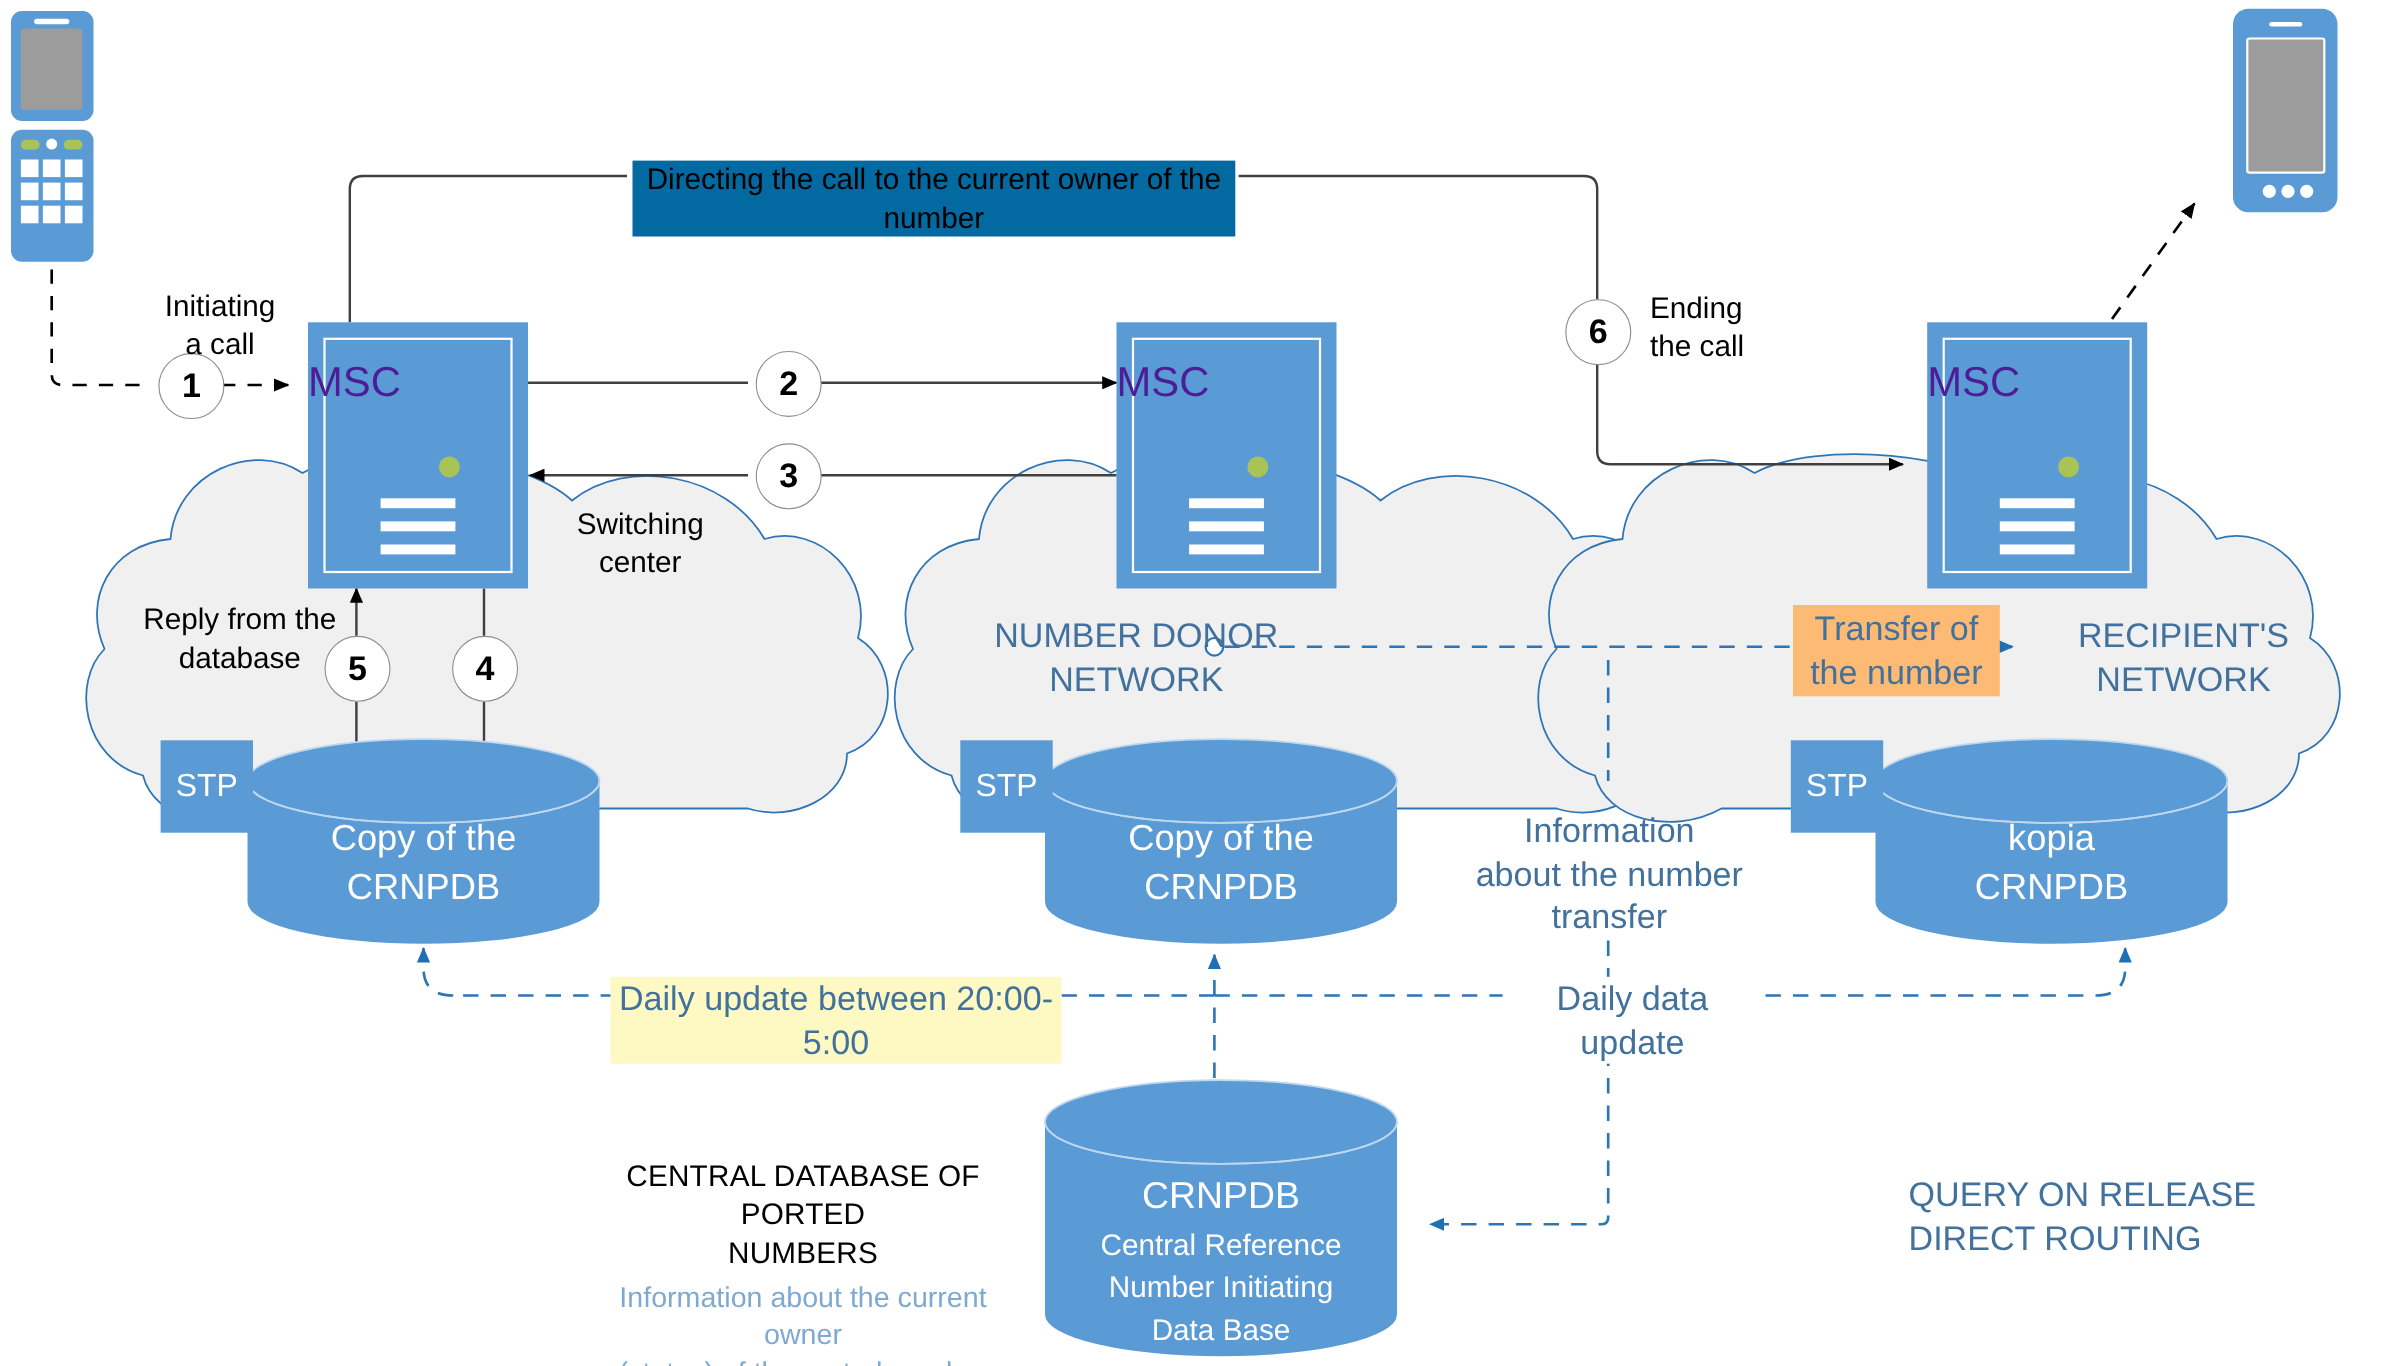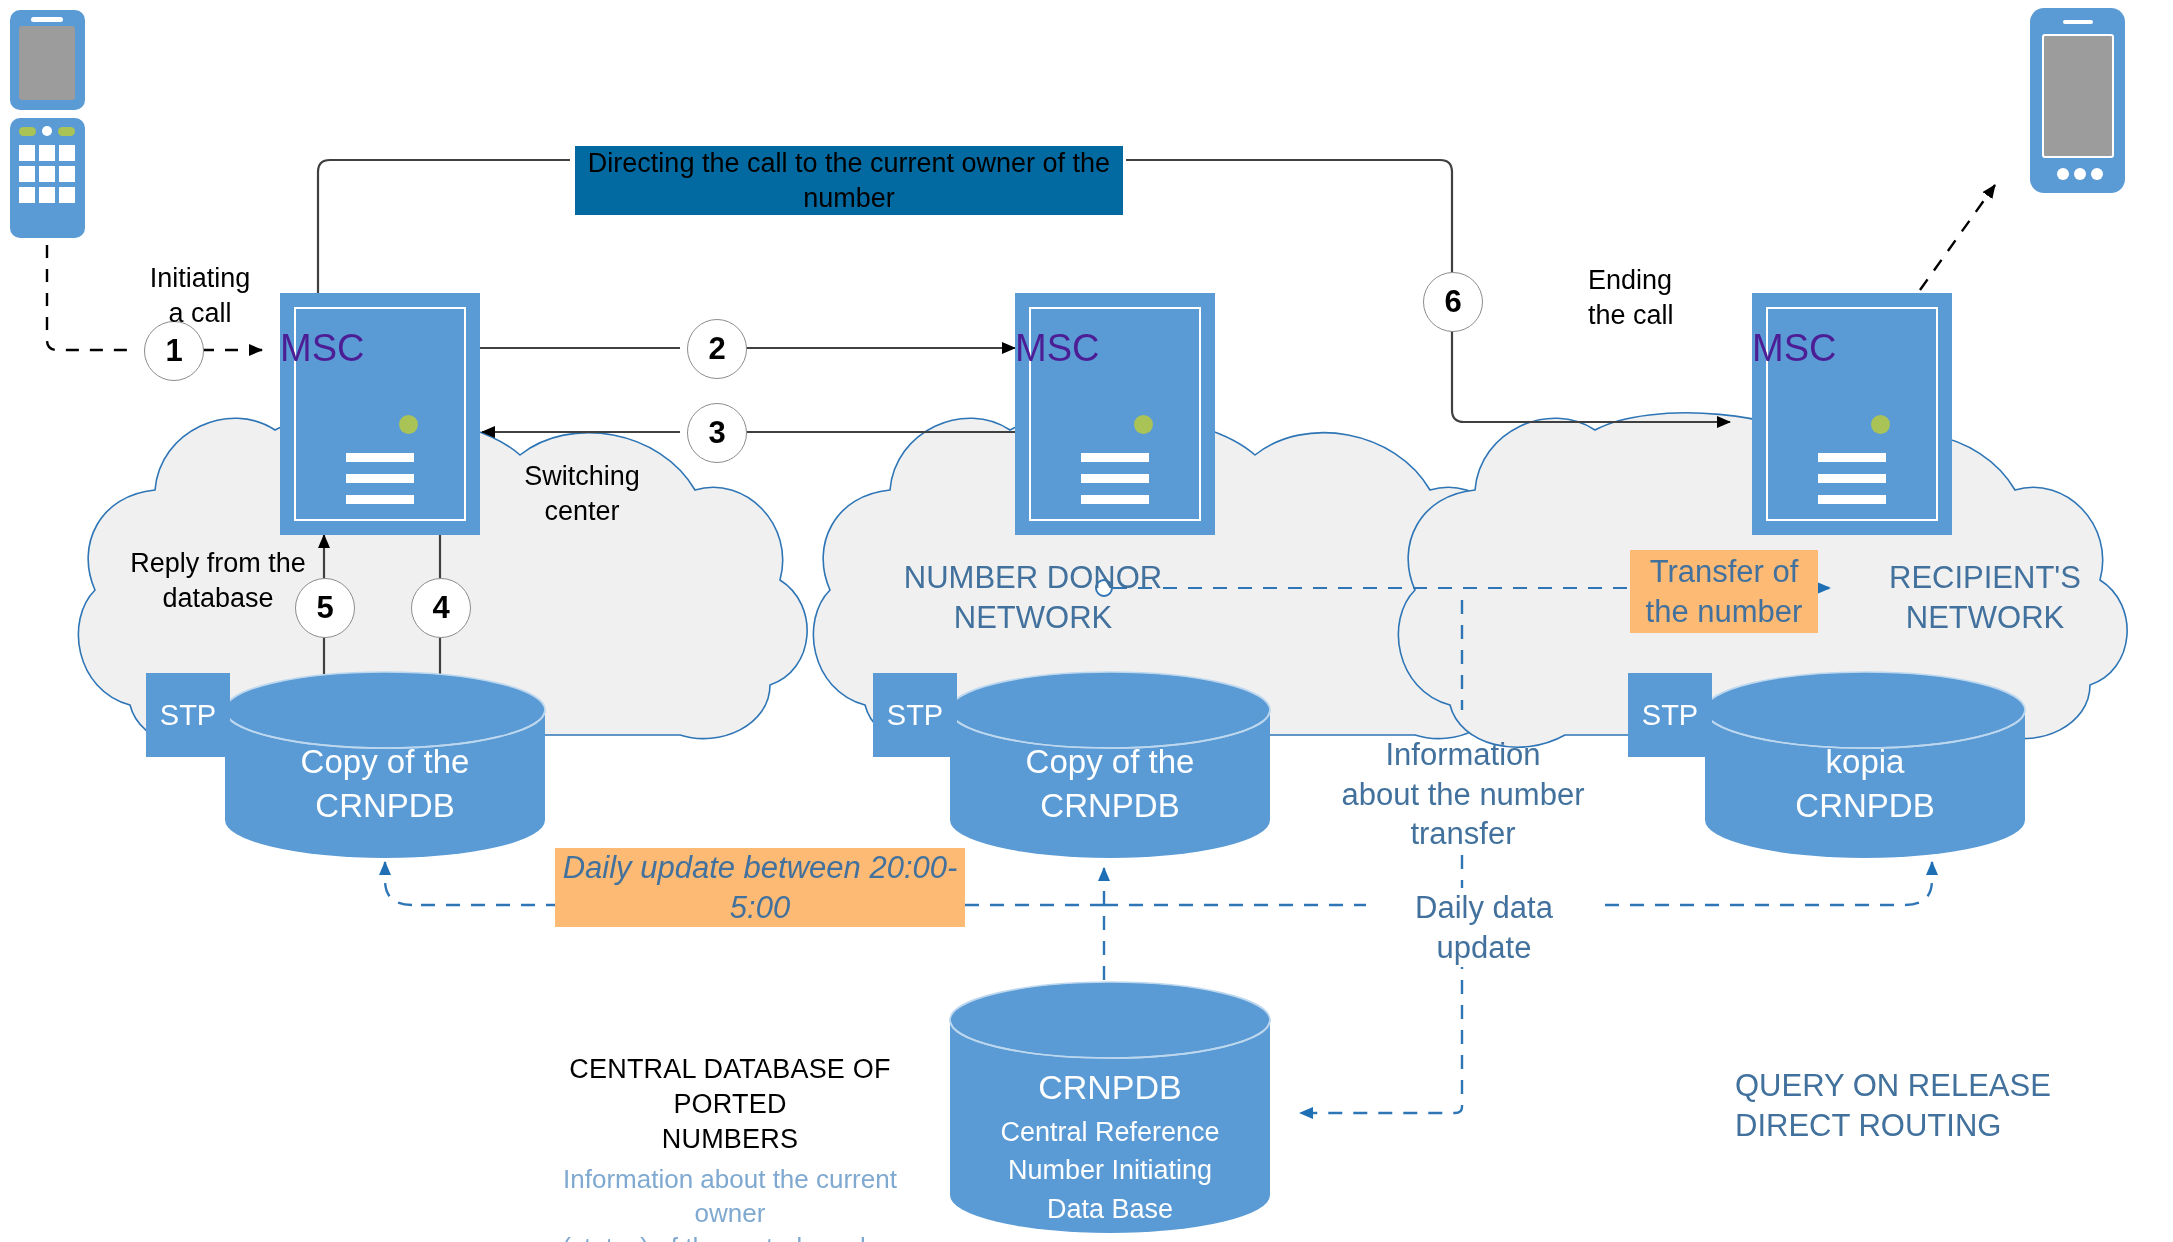--- a/index.html
+++ b/index.html
@@ -350,21 +350,21 @@
 
   <div class="txt blk" style="left:95px; top:237px; width:210px;margin-top:24px;">
     <div>Initiating</div>
     <div>a call</div>
   </div>
 
   <div class="txt blk" style="left:575px; top:146px; width:548px; background:#0369a1;">
     <span>Directing the call to the current owner of the number</span>
   </div>
 
-  <div class="txt blk" style="left:1588px; top:263px; width:180px; text-align:left;">
+  <div class="txt blk" style="left:1500px; top:263px; width:180px; text-align:left;">
     <div>Ending</div>
     <div>the call</div>
   </div>
 
   <div class="txt blk" style="left:487px; top:459px; width:190px;">
     <div>Switching</div>
     <div>center</div>
   </div>
 
   <div class="txt blk" style="left:108px; top:546px; width:220px;">
@@ -387,21 +387,21 @@
     <div>RECIPIENT'S</div>
     <div>NETWORK</div>
   </div>
 
   <div class="txt blu" style="left:1338px; top:735px; width:250px;">
     <div>Information</div>
     <div>about the number</div>
     <div>transfer</div>
   </div>
 
-  <div class="txt blu" style="left:555px; top:848px; width:410px; background:#fdba74;font-style:italic;">
+  <div class="txt blu" style="left:555px; top:888px; width:410px; background:#fef9c3;">
     <span>Daily update between 20:00-5:00</span>
   </div>
 
   <div class="txt blu" style="left:1366px; top:888px; width:236px; background:#ffffff;">
     <span>Daily data update</span>
   </div>
 
   <div class="txt blu" style="left:1735px; top:1066px; width:320px; text-align:left;">
     <div>QUERY ON RELEASE</div>
     <div>DIRECT ROUTING</div>

